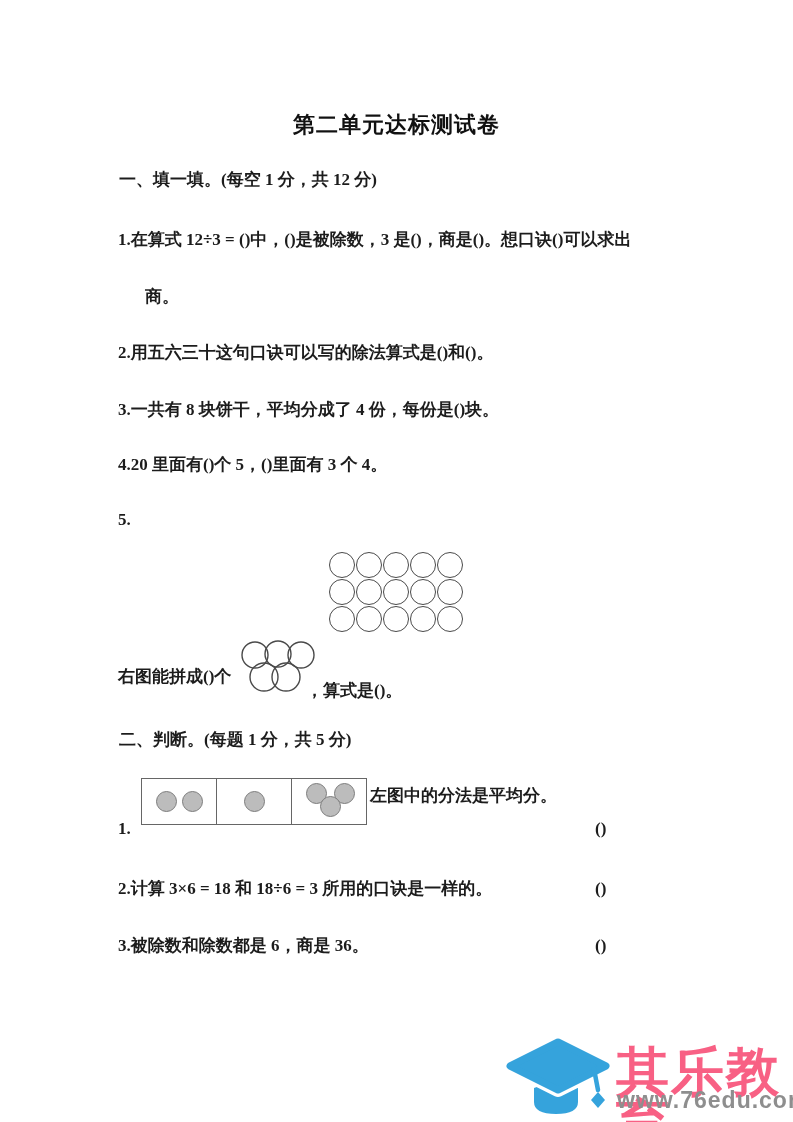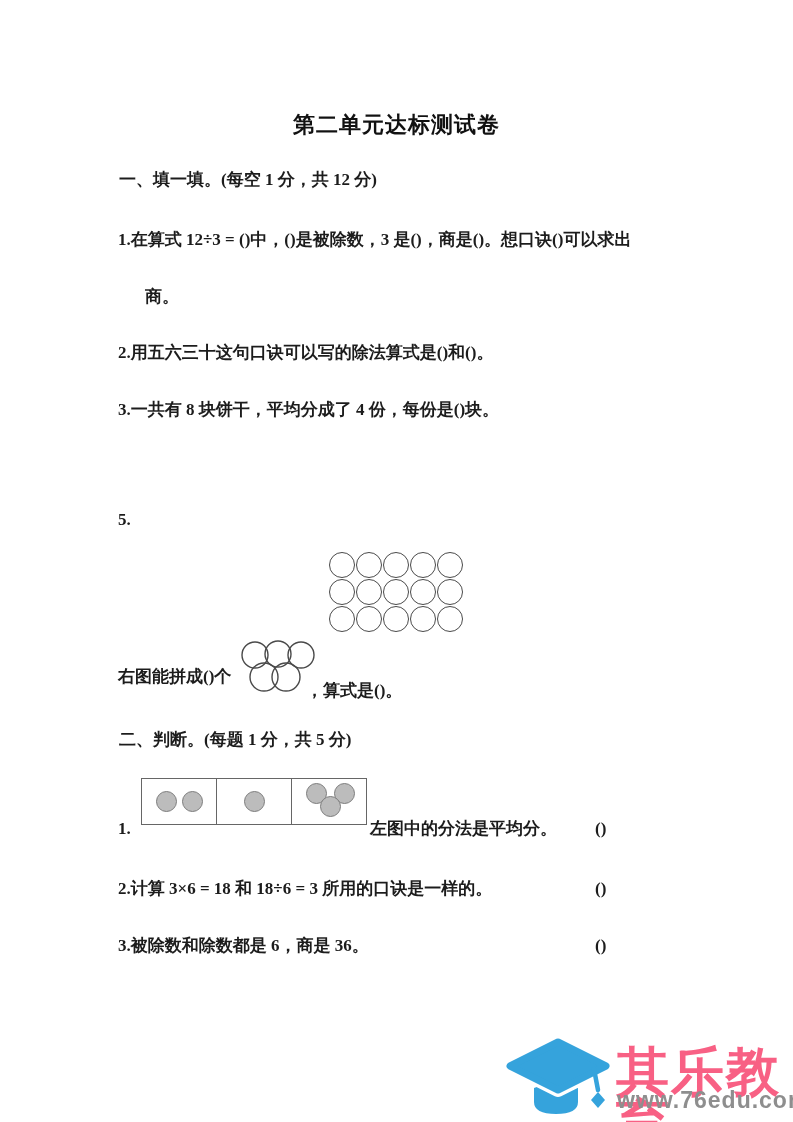--- a/index.html
+++ b/index.html
@@ -35,20 +35,21 @@
 
 <div class="page">
 
   <div class="abs doc-title" style="top:110px;left:0;">第二单元达标测试卷</div>
 
   <div class="abs line" style="left:119px;top:168px;">一、填一填。(每空 1 分，共 12 分)</div>
   <div class="abs line" style="left:118px;top:228px;">1.在算式 12÷3 = ()中，()是被除数，3 是()，商是()。想口诀()可以求出</div>
   <div class="abs line" style="left:145px;top:285px;">商。</div>
   <div class="abs line" style="left:118px;top:341px;">2.用五六三十这句口诀可以写的除法算式是()和()。</div>
   <div class="abs line" style="left:118px;top:398px;">3.一共有 8 块饼干，平均分成了 4 份，每份是()块。</div>
+  <div class="abs line" style="left:118px;top:453px;">4.20 里面有()个 5，()里面有 3 个 4。</div>
   <div class="abs line" style="left:118px;top:508px;">5.</div>
 
   <div class="abs circle-grid" style="left:329px;top:552px;">
       <div class="gcircle"></div>
       <div class="gcircle"></div>
       <div class="gcircle"></div>
       <div class="gcircle"></div>
       <div class="gcircle"></div>
       <div class="gcircle"></div>
       <div class="gcircle"></div>
@@ -85,21 +86,21 @@
         <div class="dot"></div>
       </div>
     <div class="cell">
         <div class="dot"></div>
         <div class="dot"></div>
         <div class="dot"></div>
       </div>
   </div>
 
   <div class="abs line" style="left:118px;top:817px;">1.</div>
-  <div class="abs line" style="left:370px;top:817px;">左图中的分法是平均分。</div>
+  <div class="abs line" style="left:370px;top:784px;">左图中的分法是平均分。</div>
   <div class="abs line" style="left:595px;top:817px;">()</div>
 
   <div class="abs line" style="left:118px;top:877px;">2.计算 3×6 = 18 和 18÷6 = 3 所用的口诀是一样的。</div>
   <div class="abs line" style="left:595px;top:877px;">()</div>
 
   <div class="abs line" style="left:118px;top:934px;">3.被除数和除数都是 6，商是 36。</div>
   <div class="abs line" style="left:595px;top:934px;">()</div>
 
   <svg class="abs" style="left:506px;top:1038px;" width="105" height="80" viewBox="0 0 105 80">
 

